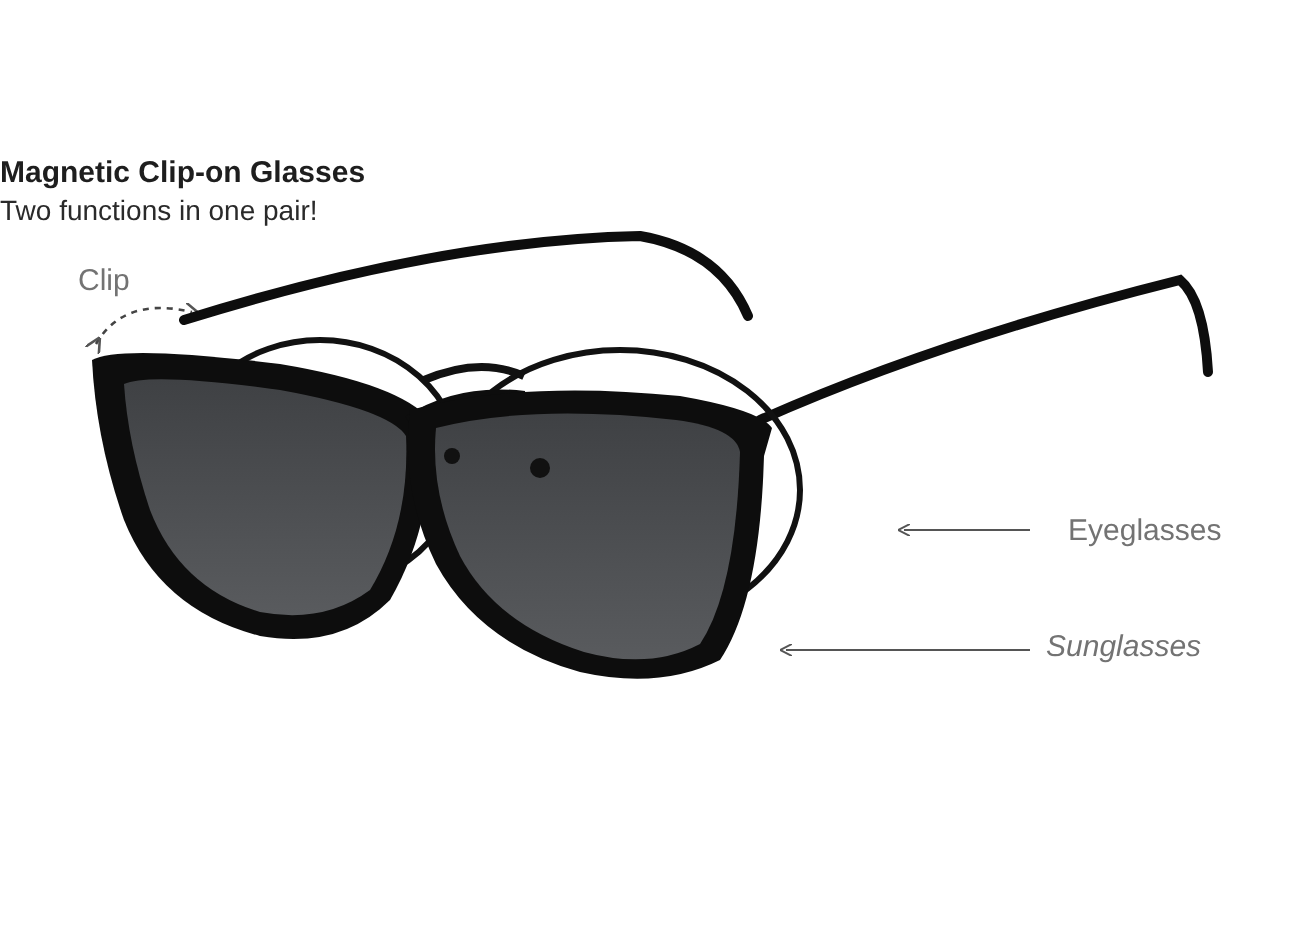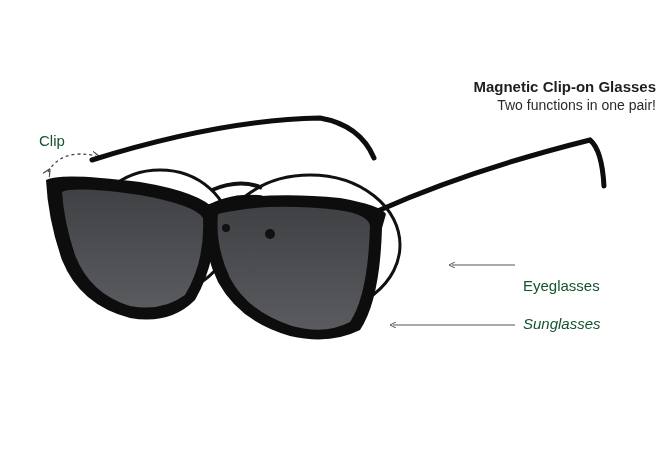--- a/index.html
+++ b/index.html
@@ -1,24 +1,24 @@
 <!DOCTYPE html>
 <html><head>
 <meta charset="utf-8">
 <style>
   html, body { margin: 0; padding: 0; background: #ffffff; }
   body { width: 656px; height: 464px; position: relative; overflow: hidden;
          font-family: "Liberation Sans", "DejaVu Sans", sans-serif; color: #222; }
-  .title { position: absolute; left: 0; width: 656px; top: 78px; text-align: right;
+  .title { position: absolute; left: 0; width: 656px; top: 78px; text-align: left;
            font-weight: bold; font-size: 15px; color: #1e1e1e; }
-  .subtitle { position: absolute; left: 0; width: 656px; top: 97px; text-align: right;
+  .subtitle { position: absolute; left: 0; width: 656px; top: 97px; text-align: left;
               font-size: 14px; color: #2a2a2a; }
-  .label { position: absolute; font-size: 15px; color: #14532d; }
+  .label { position: absolute; font-size: 15px; color: #737373; }
   .clip-label { left: 39px; top: 132px; }
-  .eye-label { left: 523px; top: 257px; margin-top: 20px; }
+  .eye-label { left: 534px; top: 257px; }
   .sun-label { left: 523px; top: 315px; font-style: italic; }
   svg.art { position: absolute; left: 0; top: 0; }
 </style>
 </head>
 <body>
 
 <div class="title">Magnetic Clip-on Glasses</div>
 <div class="subtitle">Two functions in one pair!</div>
 
 <div class="label clip-label">Clip</div>

